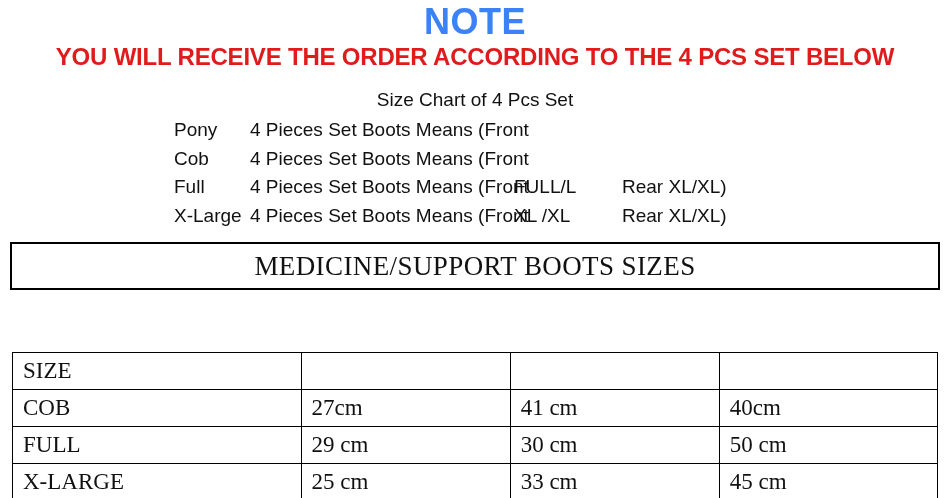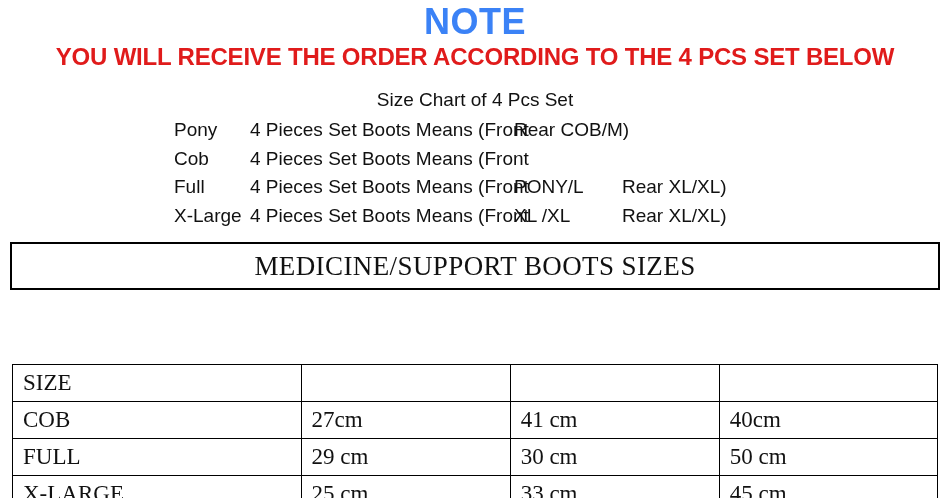--- a/index.html
+++ b/index.html
@@ -61,21 +61,21 @@
     padding-left: 174px;
     white-space: nowrap;
   }
   .c-size  { width: 76px; flex: 0 0 76px; }
   .c-means { width: 264px; flex: 0 0 264px; }
   .c-front { width: 108px; flex: 0 0 108px; }
   .c-rear  { flex: 0 0 auto; }
 
   
   .banner {
-    margin: 12px 10px 12px 10px;
+    margin: 12px 10px 0 10px;
     border: 2px solid #000;
     height: 44px;
     display: flex;
     align-items: center;
     justify-content: center;
   }
   .banner-text {
     font-family: "Liberation Serif", serif;
     font-size: 27px;
     line-height: 30px;
@@ -119,30 +119,29 @@
 
   <div class="note-title">NOTE</div>
   <div class="note-sub">YOU WILL RECEIVE THE ORDER ACCORDING TO THE 4 PCS SET BELOW</div>
 
   <div class="chart-title">Size Chart of 4 Pcs Set</div>
 
   <div class="chart-rows">
     <div class="chart-row">
       <span class="c-size">Pony</span>
       <span class="c-means">4 Pieces Set Boots Means (Front</span>
-      <span class="c-rear">Rear COB/M)</span>
     </div>
     <div class="chart-row">
       <span class="c-size">Cob</span>
       <span class="c-means">4 Pieces Set Boots Means (Front</span>
     </div>
     <div class="chart-row">
       <span class="c-size">Full</span>
       <span class="c-means">4 Pieces Set Boots Means (Front</span>
-      <span class="c-front">PONY/L</span>
+      <span class="c-front">FULL/L</span>
       <span class="c-rear">Rear XL/XL)</span>
     </div>
     <div class="chart-row">
       <span class="c-size">X-Large</span>
       <span class="c-means">4 Pieces Set Boots Means (Front</span>
       <span class="c-front">XL /XL</span>
       <span class="c-rear">Rear XL/XL)</span>
     </div>
   </div>
 

